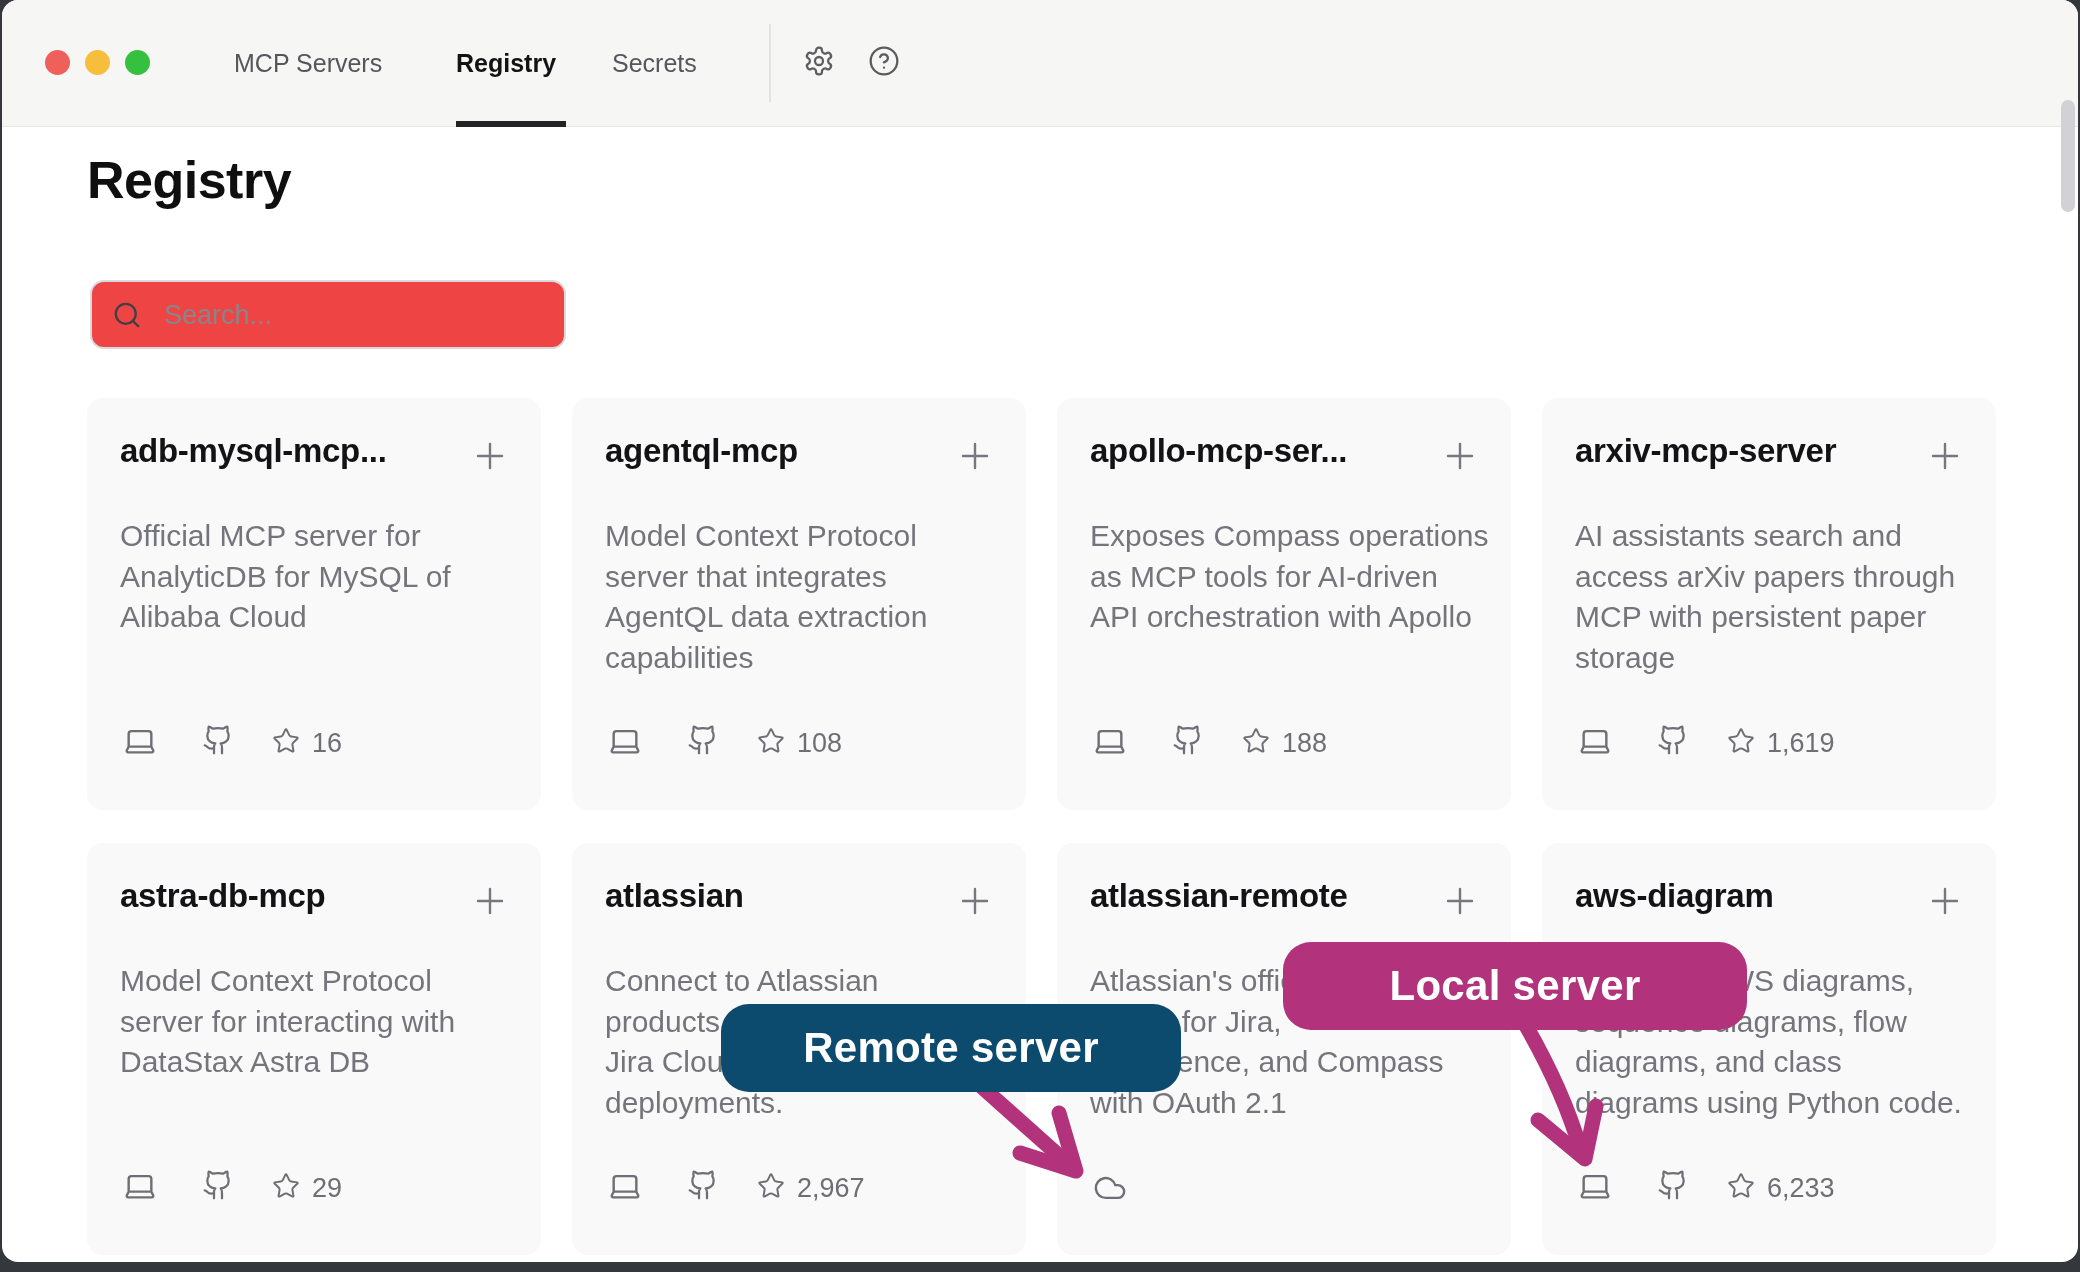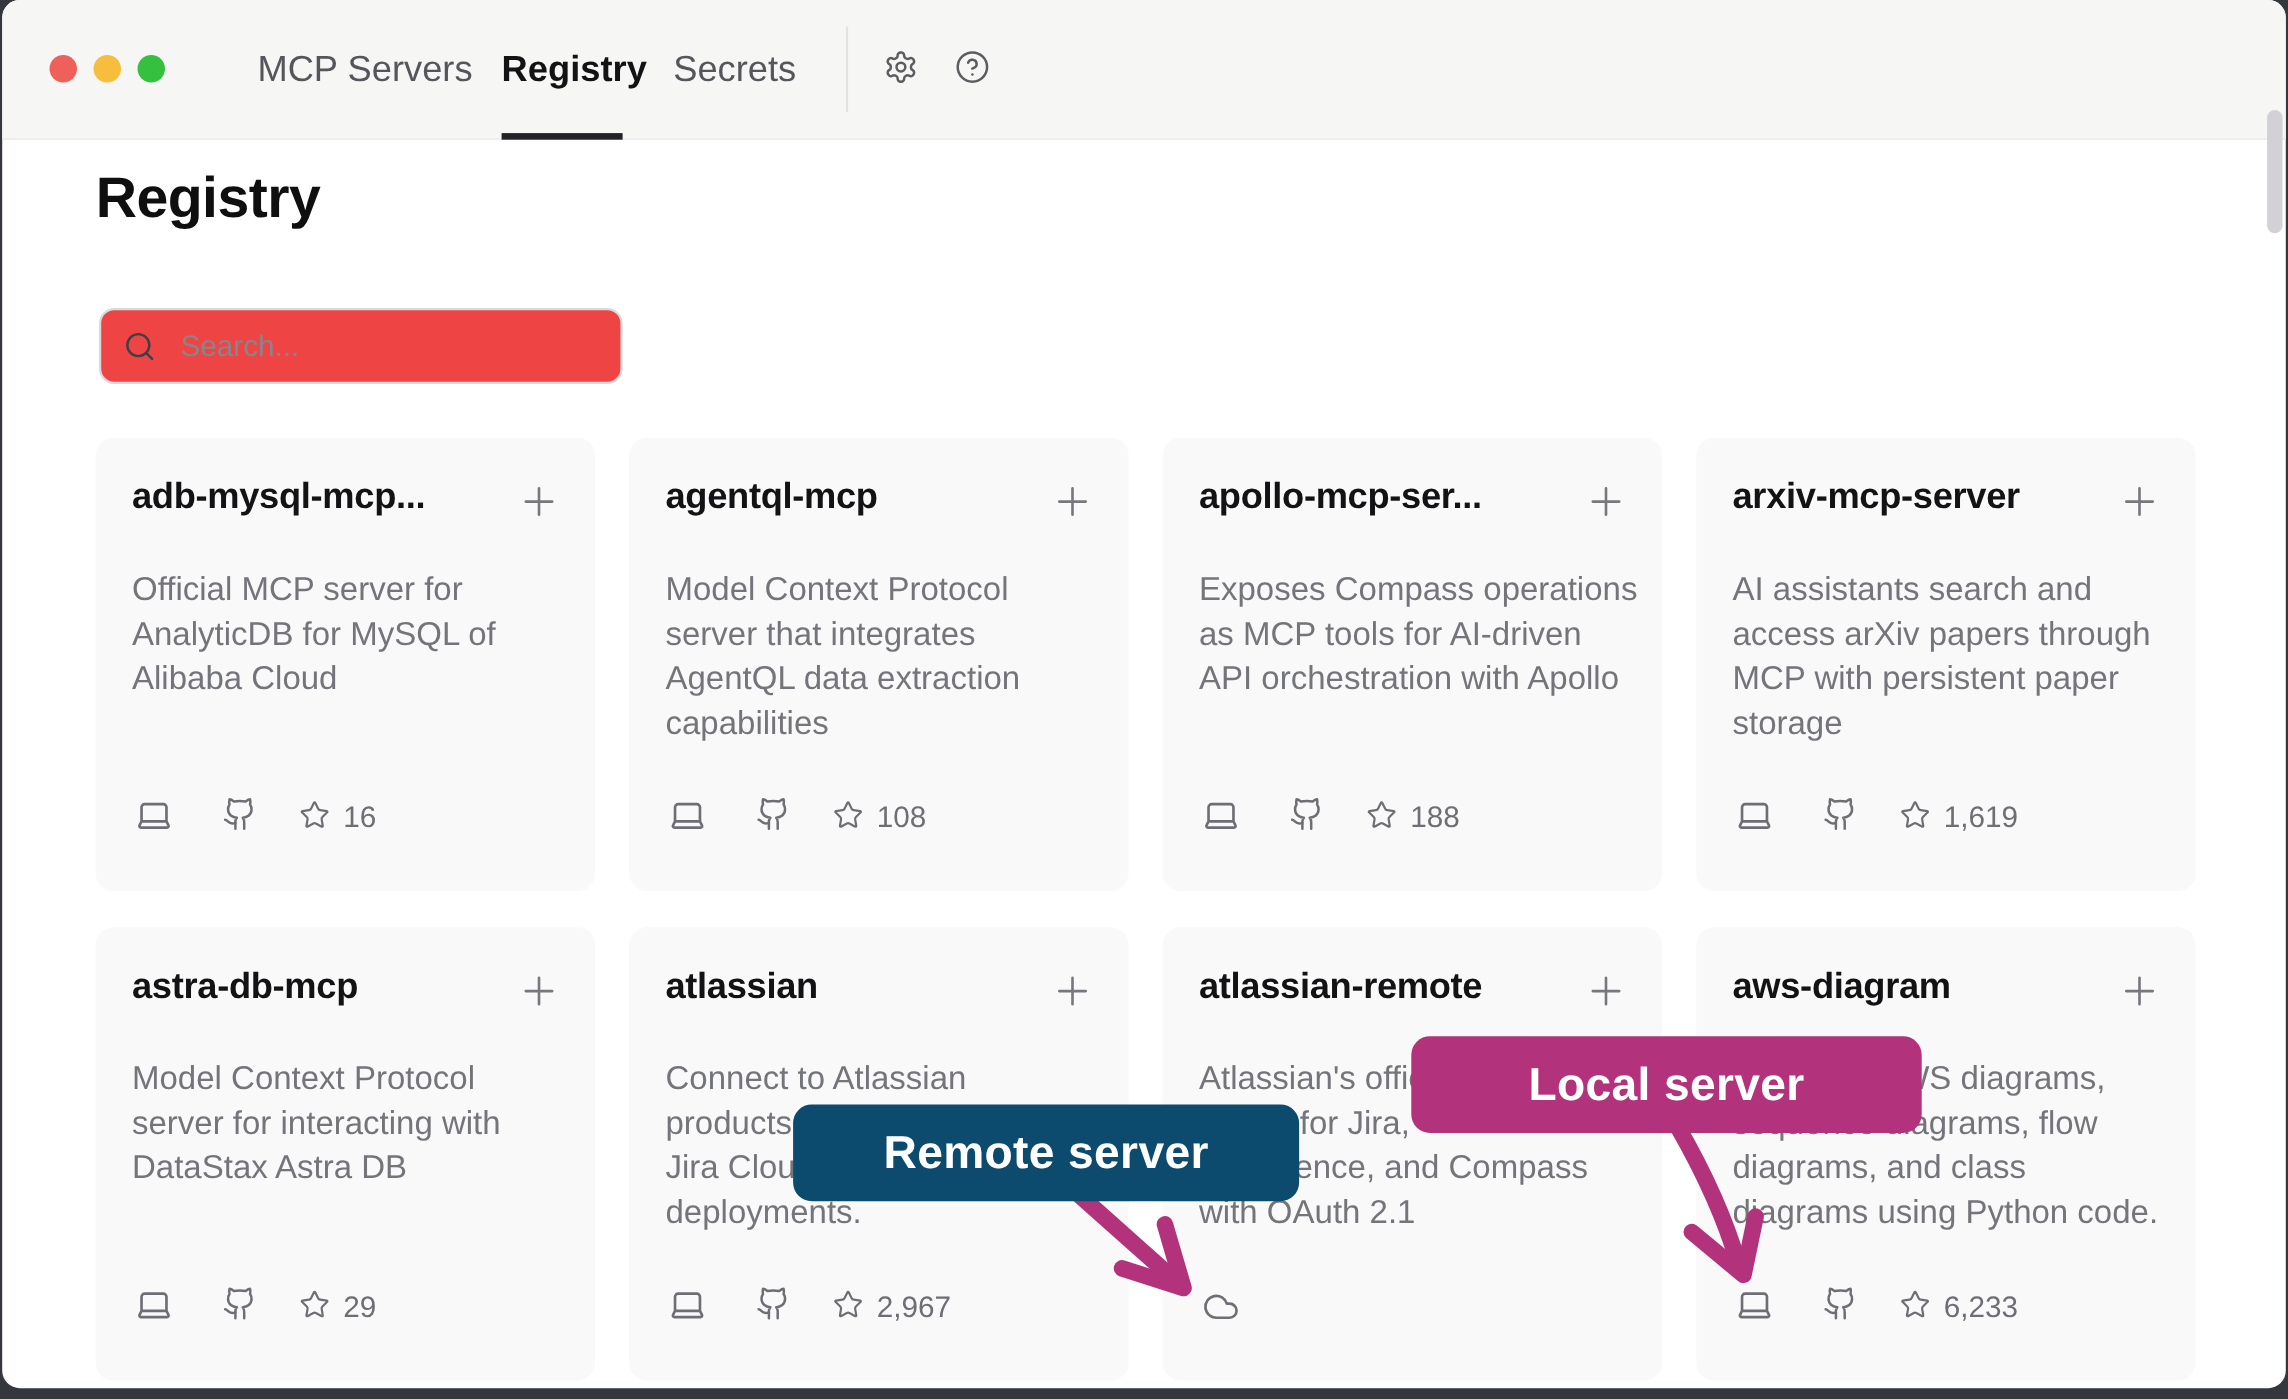--- a/index.html
+++ b/index.html
@@ -17,21 +17,21 @@
   .titlebar {
     position:absolute; top:0; left:0; right:0; height:126px;
     background:#f6f6f5; border-bottom:1px solid #e7e7e6;
   }
   .light { position:absolute; top:50px; width:25px; height:25px; border-radius:50%; }
   .light.red    { left:43px;  background:#f0605a; }
   .light.yellow { left:83px;  background:#f7bd3d; }
   .light.green  { left:123px; background:#35c03f; }
   .tab {
     position:absolute; top:0; height:126px; display:flex; align-items:center;
-    font-size:33px; color:#55555b; font-weight:500; cursor:default;
+    font-size:25px; color:#55555b; font-weight:500; cursor:default;
   }
   .tab.active { color:#131316; font-weight:700; }
   .tab-underline { position:absolute; left:454px; bottom:-1px; width:110px; height:6px; background:#232327; }
   .tb-divider { position:absolute; left:767px; top:24px; width:2px; height:78px; background:#e3e3e4; }
   .tb-icon { position:absolute; top:45px; width:32px; height:32px; color:#5c5c61; }
   
   .page-title {
     position:absolute; left:85px; top:150px; margin:0;
     font-size:52px; font-weight:800; color:#0f0f10; letter-spacing:-0.5px;
   }
@@ -62,21 +62,21 @@
   }
   .foot { position:absolute; left:35px; top:326px; height:42px; width:410px; color:#6e6e75; }
   .foot .i-laptop { position:absolute; left:0;    top:0; }
   .foot .i-github { position:absolute; left:80px; top:0; }
   .foot .i-star   { position:absolute; left:150px; top:3px; }
   .foot .i-cloud  { position:absolute; left:-2px; top:2px; }
   .foot .count    { position:absolute; left:190px; top:4px; font-size:27px; color:#6e6e75; }
   
   .arrow-layer { position:absolute; left:0; top:0; width:2080px; height:1272px; z-index:15; pointer-events:none; }
   .bubble {
-    position:absolute; z-index:20; border-radius:17px;
+    position:absolute; z-index:20; border-radius:28px;
     display:flex; align-items:center; justify-content:center;
     color:#ffffff; font-size:42px; font-weight:700; letter-spacing:0.3px;
   }
   .bubble.remote { left:719px; top:1004px; width:460px; height:88px; }
   .bubble.local  { left:1281px; top:942px; width:464px; height:88px; }
   
   .scroll-thumb {
     position:absolute; right:3px; top:100px; width:14px; height:112px;
     border-radius:7px; background:#d2d2d6; z-index:30;
   }

